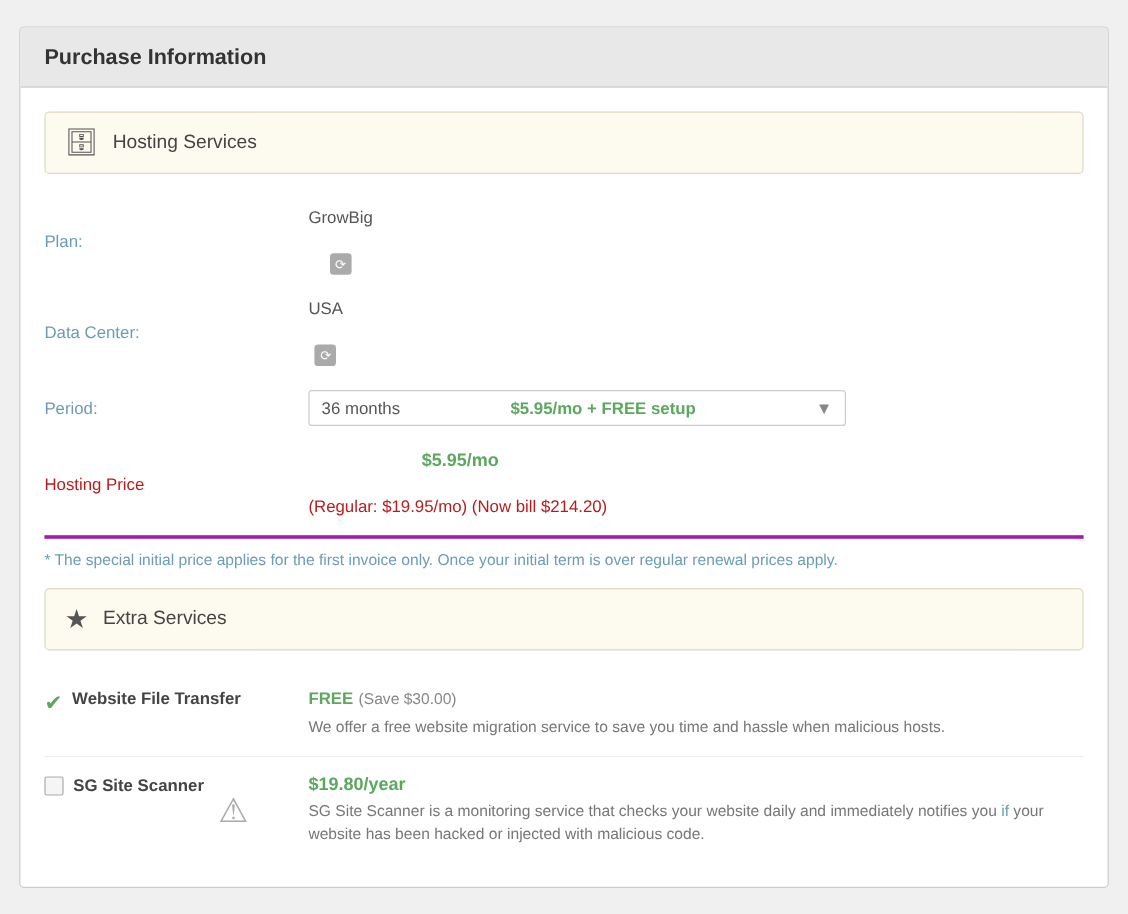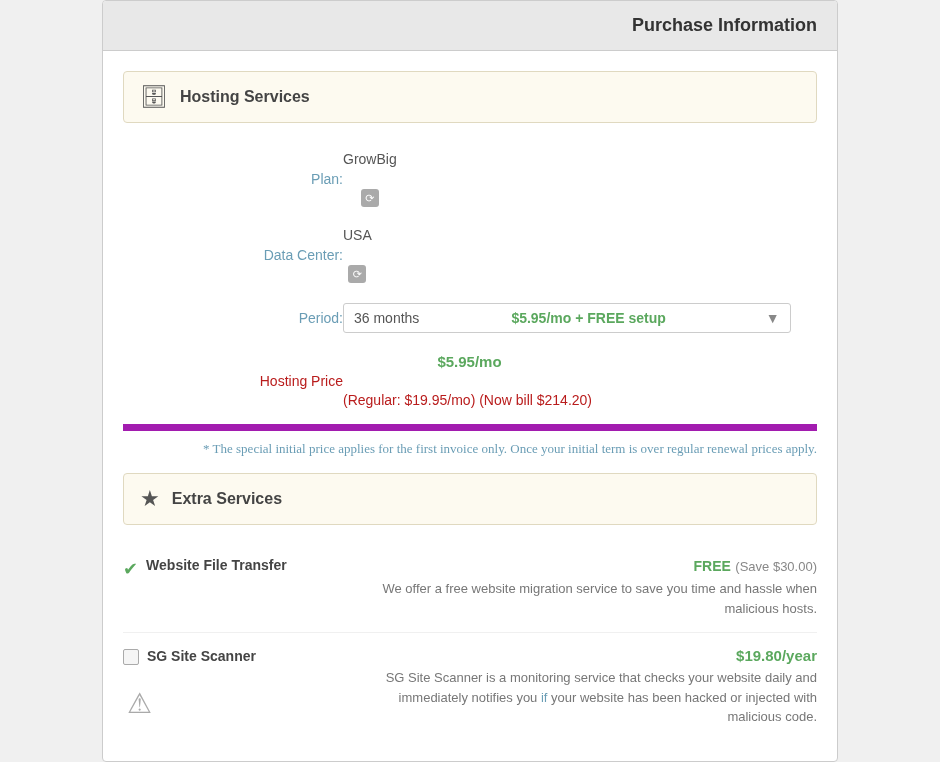--- a/index.html
+++ b/index.html
@@ -8,23 +8,22 @@
       background: #f0f0f0;
       display: flex;
       justify-content: center;
       align-items: center;
       min-height: 100vh;
     }
     .card {
       background: #fff;
       border: 1px solid #ccc;
       border-radius: 4px;
-      width: 736px;
+      width: 908px;
       overflow: hidden;
-      text-align: right;
     }
     .card-header {
       background: #e8e8e8;
       padding: 14px 20px;
       border-bottom: 1px solid #ccc;
     }
     .card-header h1 {
       font-size: 18px;
       font-weight: bold;
       color: #333;
@@ -41,21 +40,21 @@
       align-items: center;
       margin-bottom: 18px;
     }
     .section-icon {
       margin-right: 12px;
       font-size: 22px;
       color: #555;
     }
     .section-title {
       font-size: 16px;
-      font-weight: bold;
+      font-weight: normal;
       color: #444;
     }
     .info-row {
       display: flex;
       align-items: center;
       padding: 10px 0;
       border-bottom: none;
     }
     .info-label {
       width: 220px;
@@ -126,23 +125,22 @@
       margin-left: 10px;
     }
     .price-regular {
       color: #b91c1c;
       font-size: 14px;
     }
     .notice-text {
       color: #6a9db5;
       font-size: 13px;
       padding: 10px 0 16px 0;
-      border-top: 7px solid #a21caf;
+      border-top: 3px solid #a21caf;
       margin-top: 6px;
-      font-family: Liberation Serif, serif;
     }
     .extra-service-row {
       display: flex;
       padding: 14px 0;
       border-bottom: 1px solid #f0f0f0;
     }
     .extra-service-row:last-child {
       border-bottom: none;
     }
     .extra-service-left {
@@ -203,21 +201,21 @@
       display: flex;
       justify-content: center;
       margin-top: 10px;
     }
     .warning-triangle {
       color: #aaa;
       font-size: 28px;
     }
     .scanner-left {
       display: flex;
-      flex-direction: column;
+      flex-direction: row;
       align-items: flex-start;
     }
   </style>
 </head>
 <body>
 
 <div class="card">
 
   <div class="card-header">
     <h1>Purchase Information</h1>

